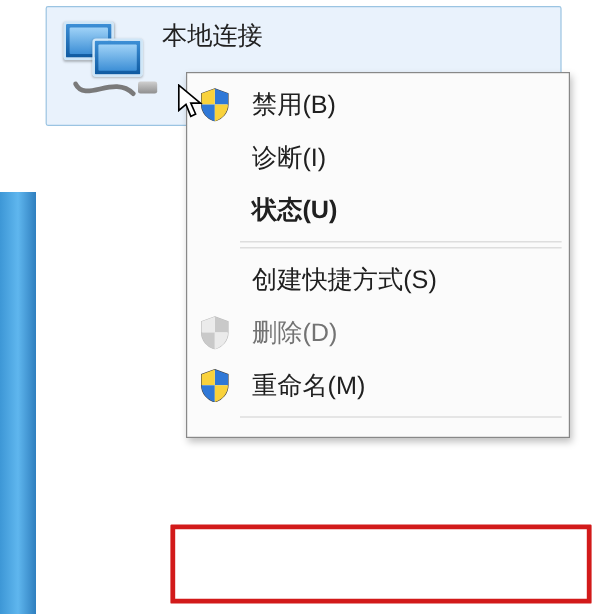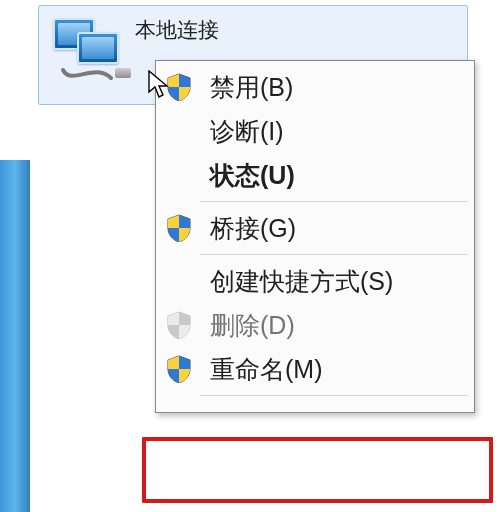--- a/index.html
+++ b/index.html
@@ -115,21 +115,21 @@
     padding: 4px 2px 12px 2px;
     box-sizing: border-box;
     z-index: 30;
   }
   .menu-item {
     position: relative;
     height: 44px;
     display: flex;
     align-items: center;
     padding-left: 52px;
-    font-size: 25px;
+    font-size: 21px;
     color: #202020;
   }
   .menu-item.bold { font-weight: 700; }
   .menu-item.disabled { color: #737373; }
   .menu-item .icon {
     position: absolute;
     left: 8px;
     top: 50%;
     transform: translateY(-50%);
     width: 26px;
@@ -215,28 +215,20 @@
     <div class="menu-item">
       <span>诊断(I)</span>
     </div>
 
     <div class="menu-item bold">
       <span>状态(U)</span>
     </div>
 
     <div class="sep"></div>
 
-    <div class="menu-item">
-      <span class="icon shield">
-        <svg width="26" height="28">
-            <use href="#uac-shield"></use>
-          </svg>
-      </span>
-      <span>桥接(G)</span>
-    </div>
 
     <div class="sep"></div>
 
     <div class="menu-item">
       <span>创建快捷方式(S)</span>
     </div>
 
     <div class="menu-item disabled">
       <span class="icon shield dim">
         <svg width="26" height="28">

